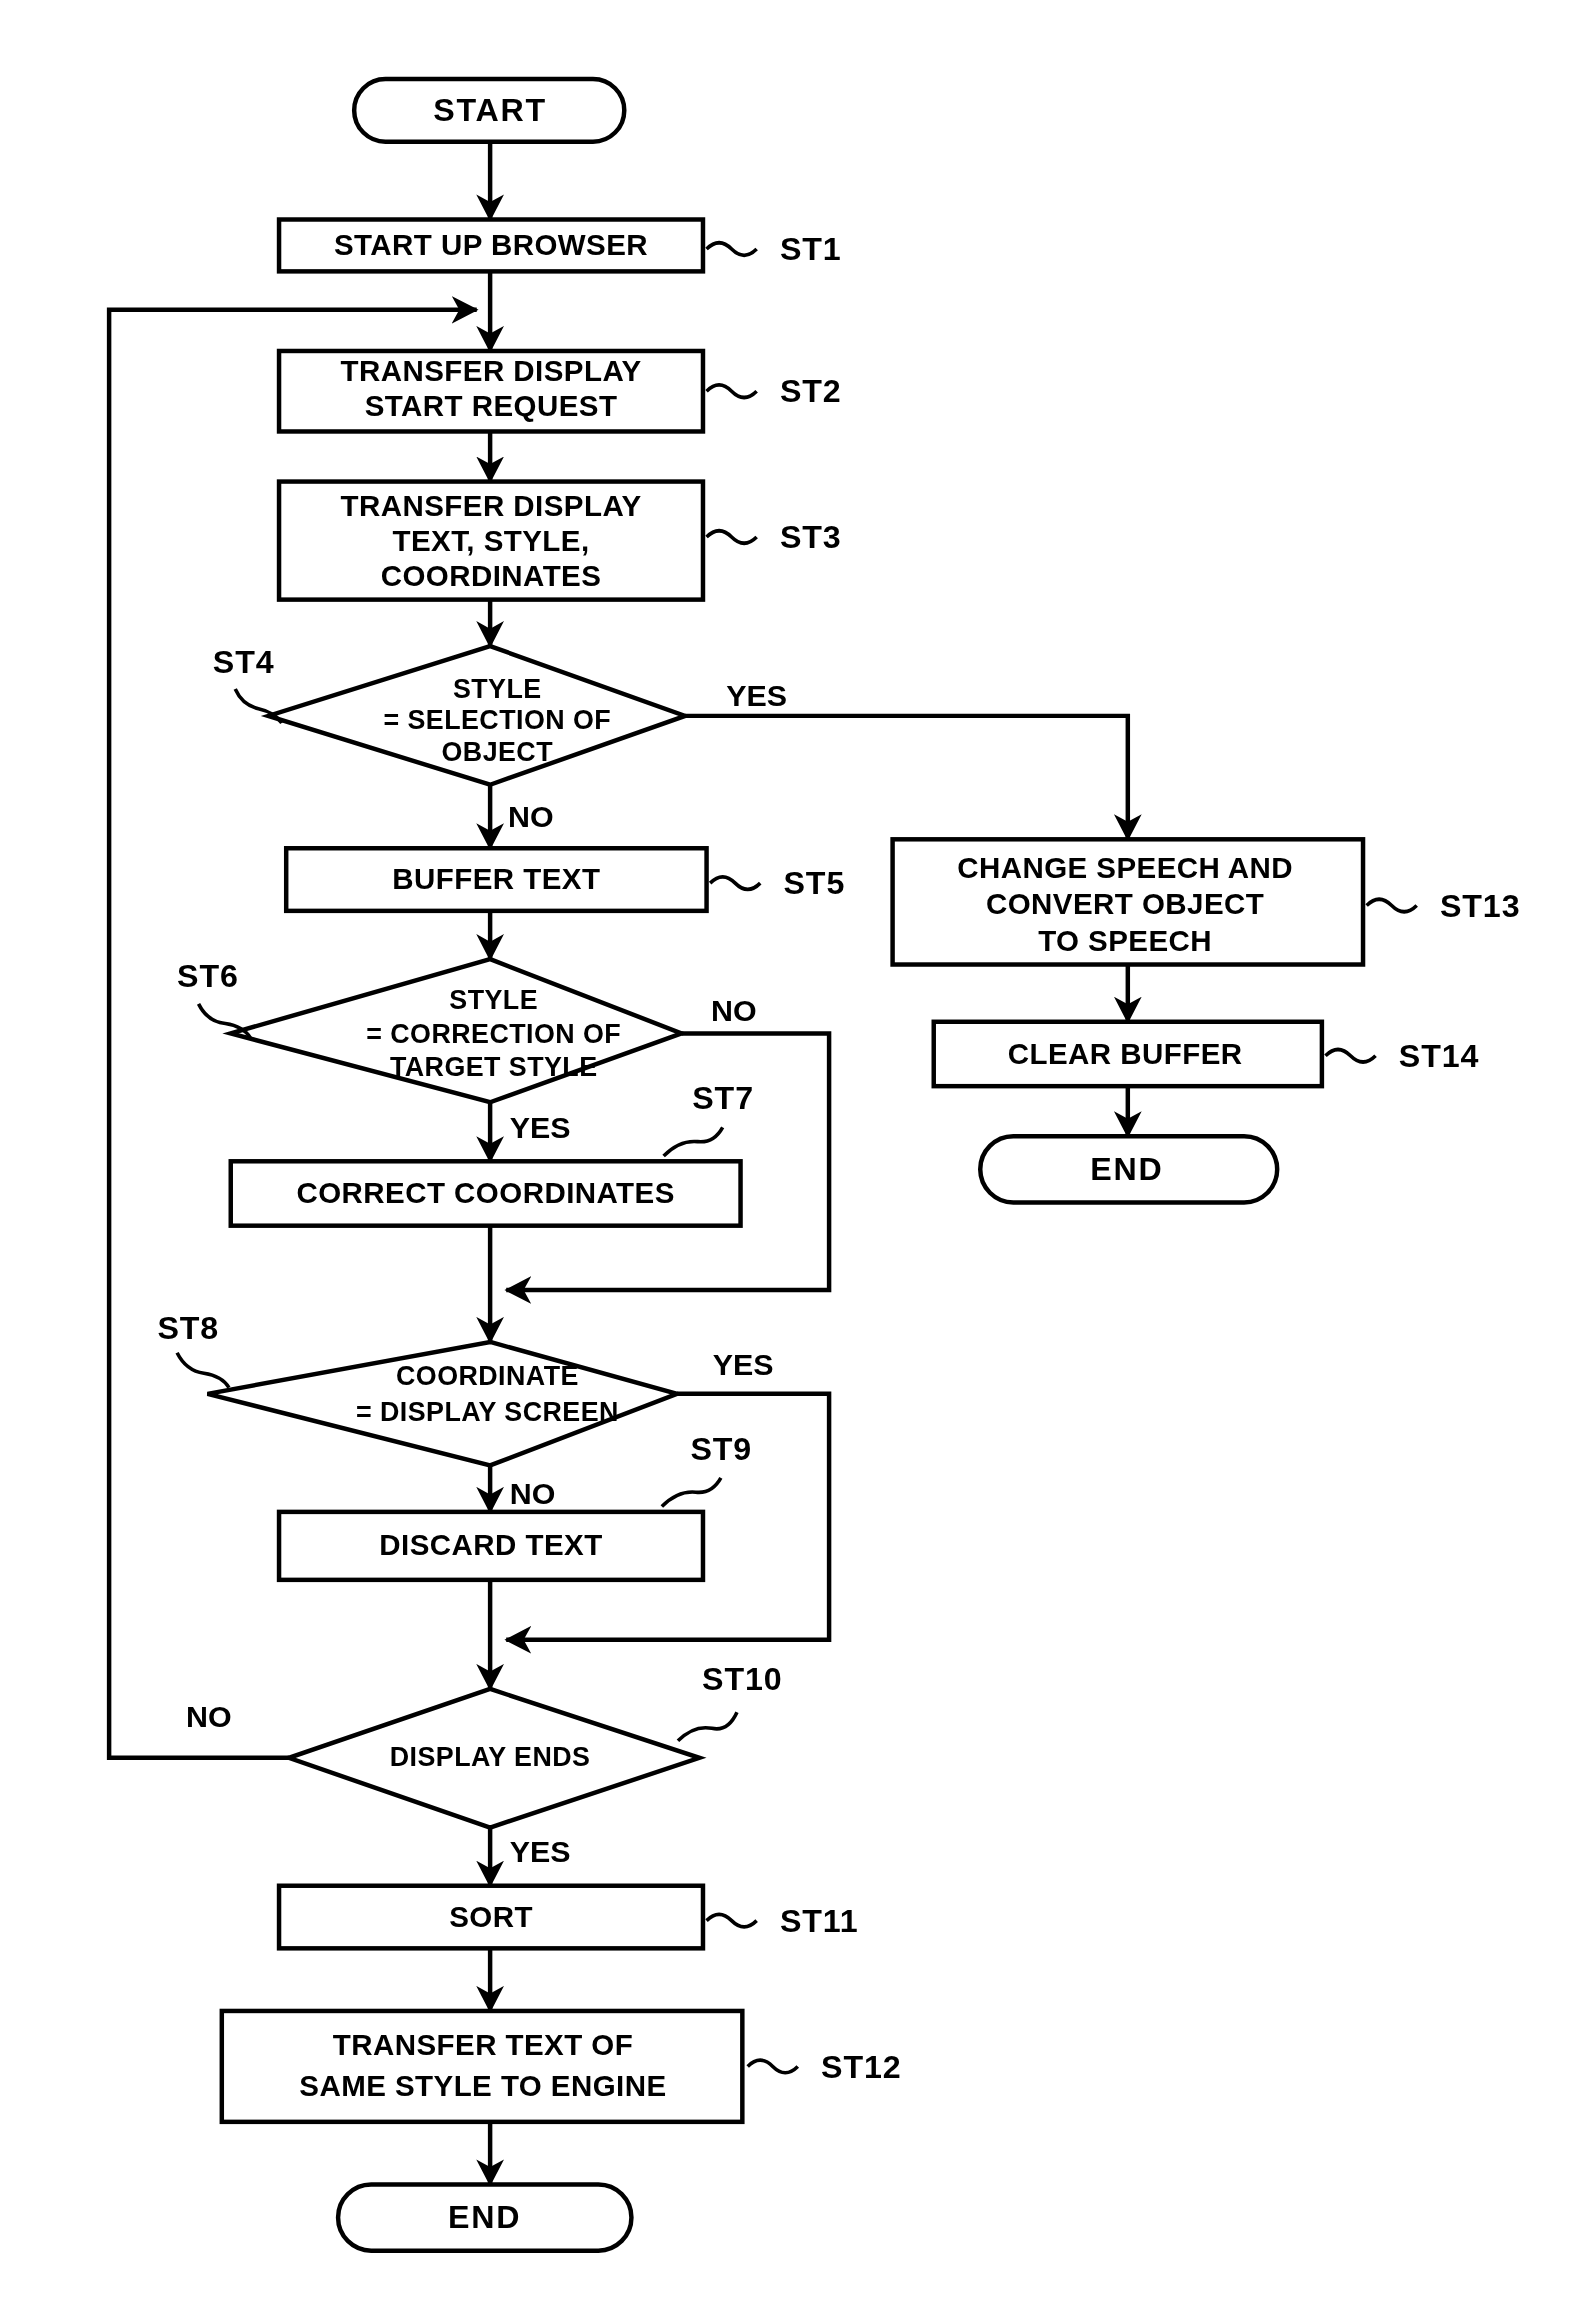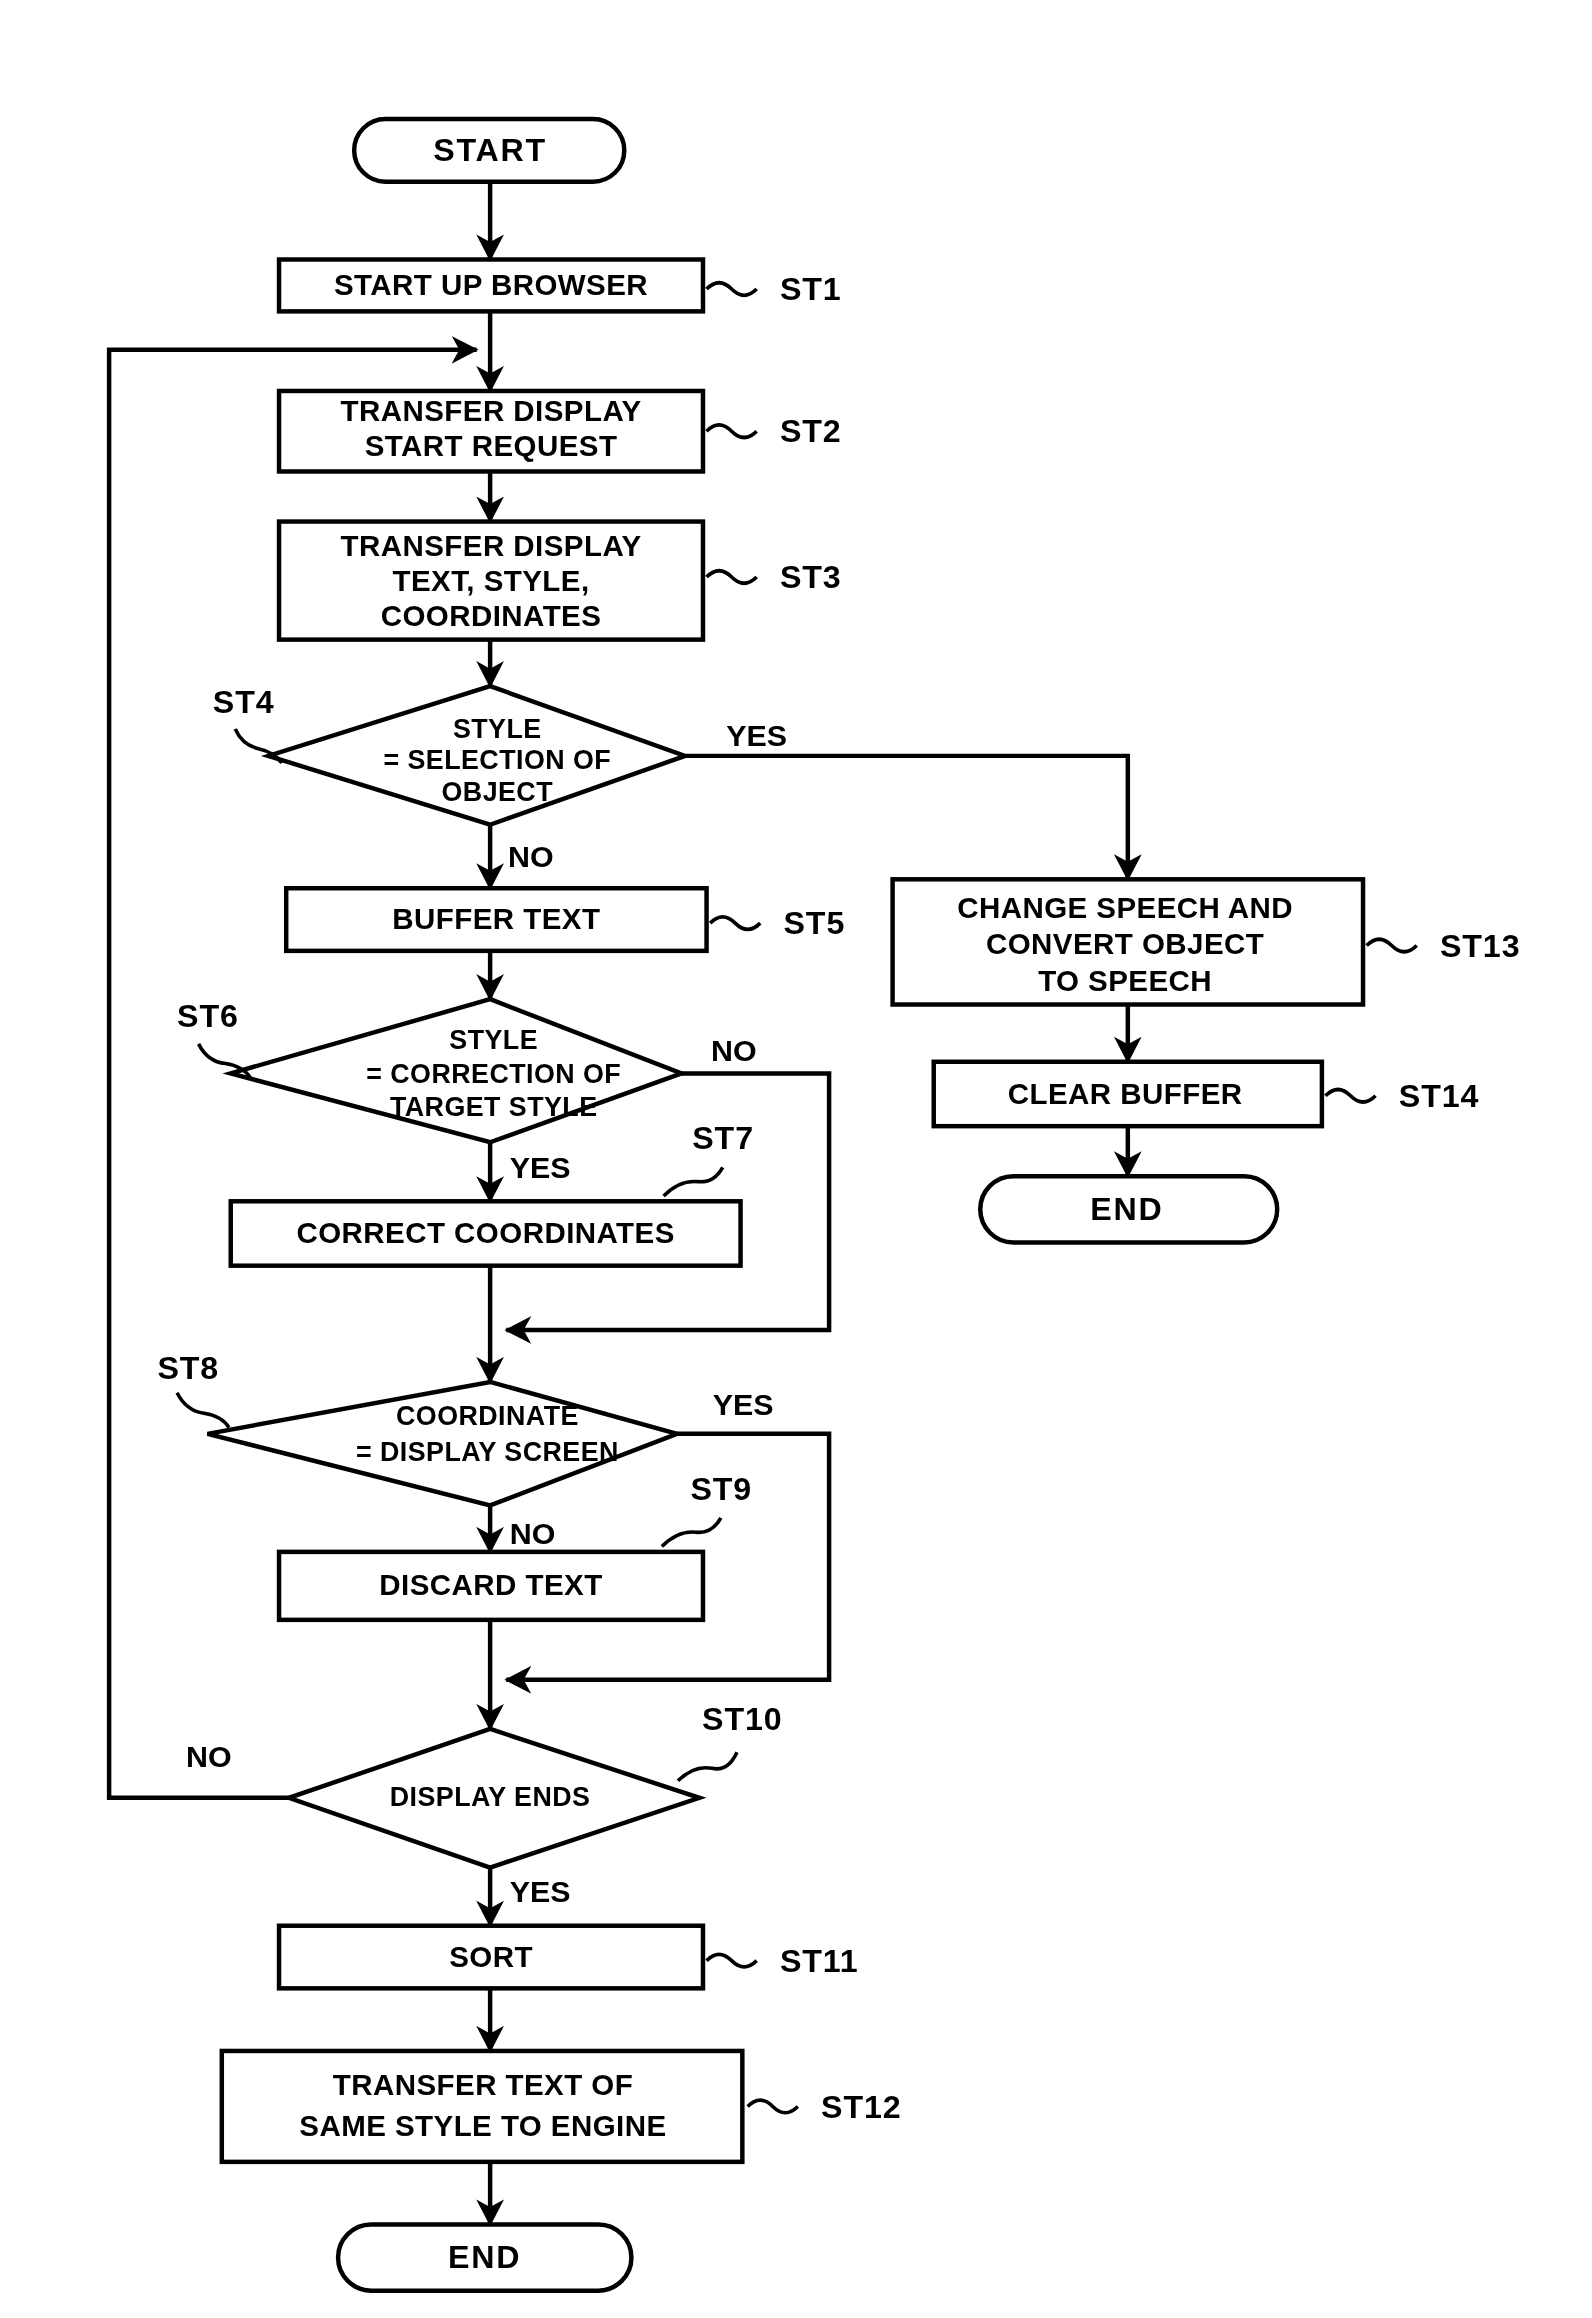--- a/index.html
+++ b/index.html
@@ -11,21 +11,20 @@
     width: 1592px;
     height: 2319px;
     font-family: "Liberation Sans", sans-serif;
     overflow: hidden;
   }
   #flowchart-root {
     position: relative;
     width: 1592px;
     height: 1952px;
     background: #ffffff;
-    margin-top: 40px;
   }
   svg#flow-svg {
     position: absolute;
     top: 0;
     left: 0;
     width: 1592px;
     height: 2319px;
     display: block;
   }
   .node-shape {

